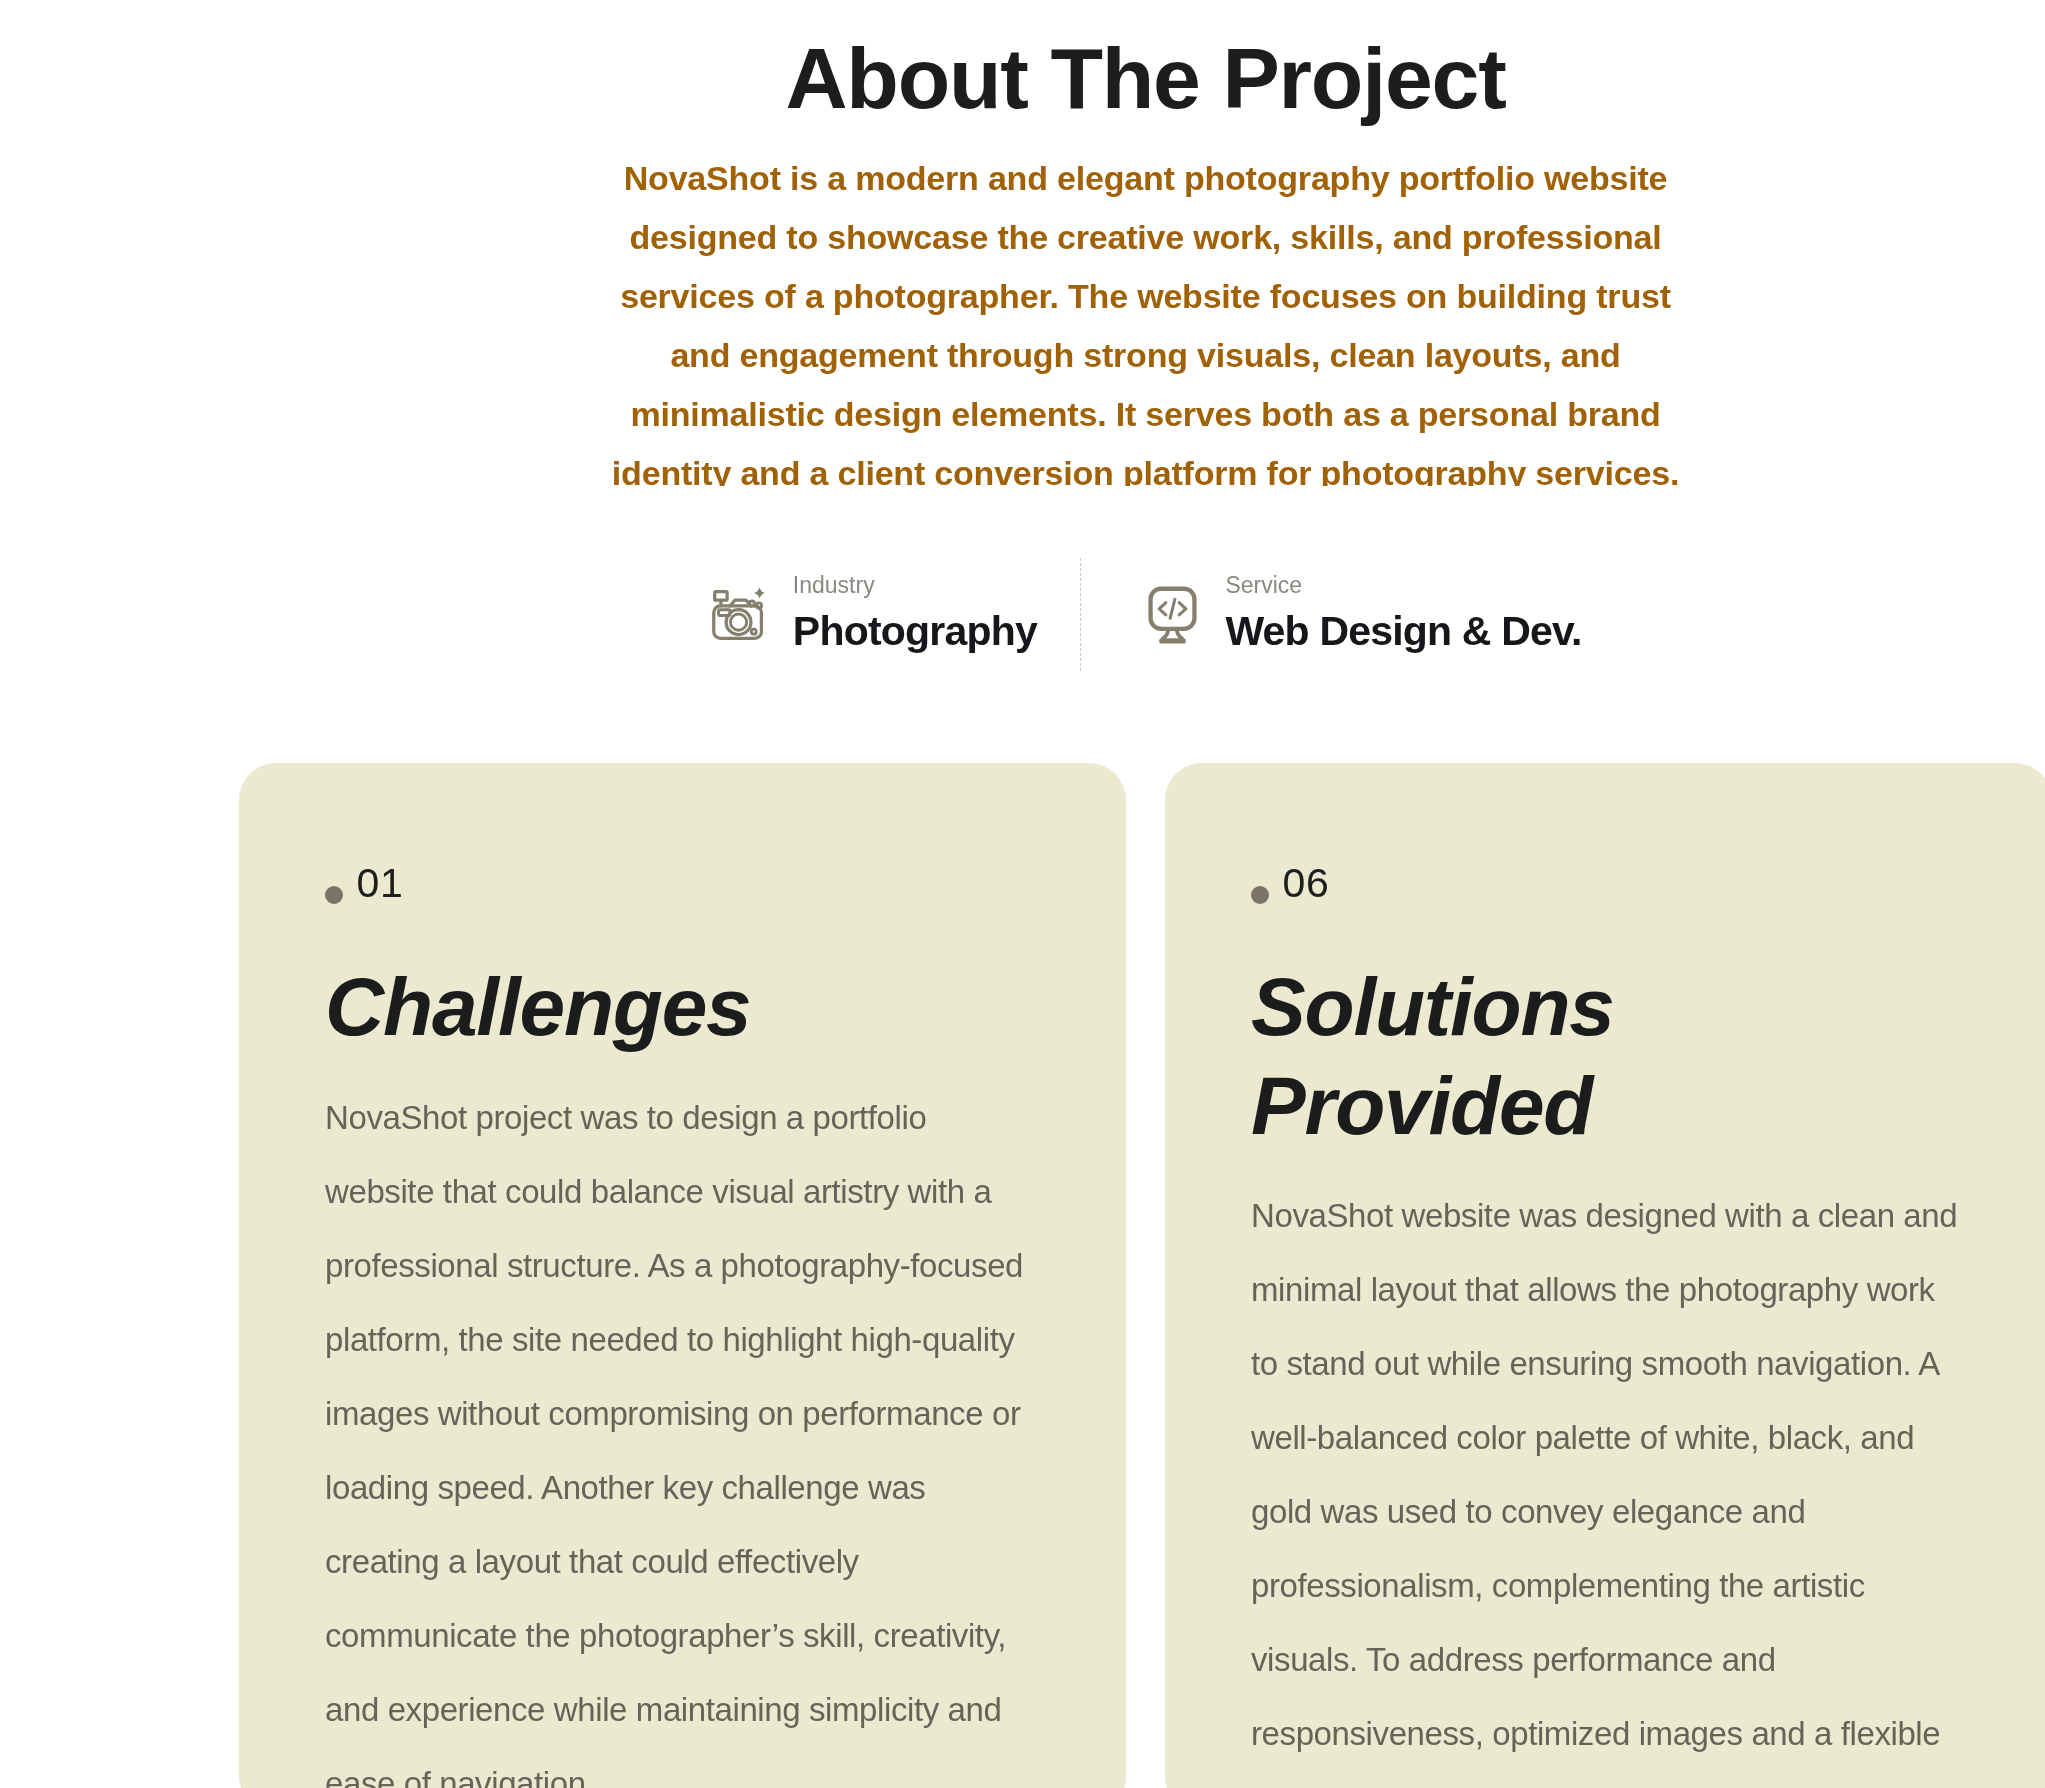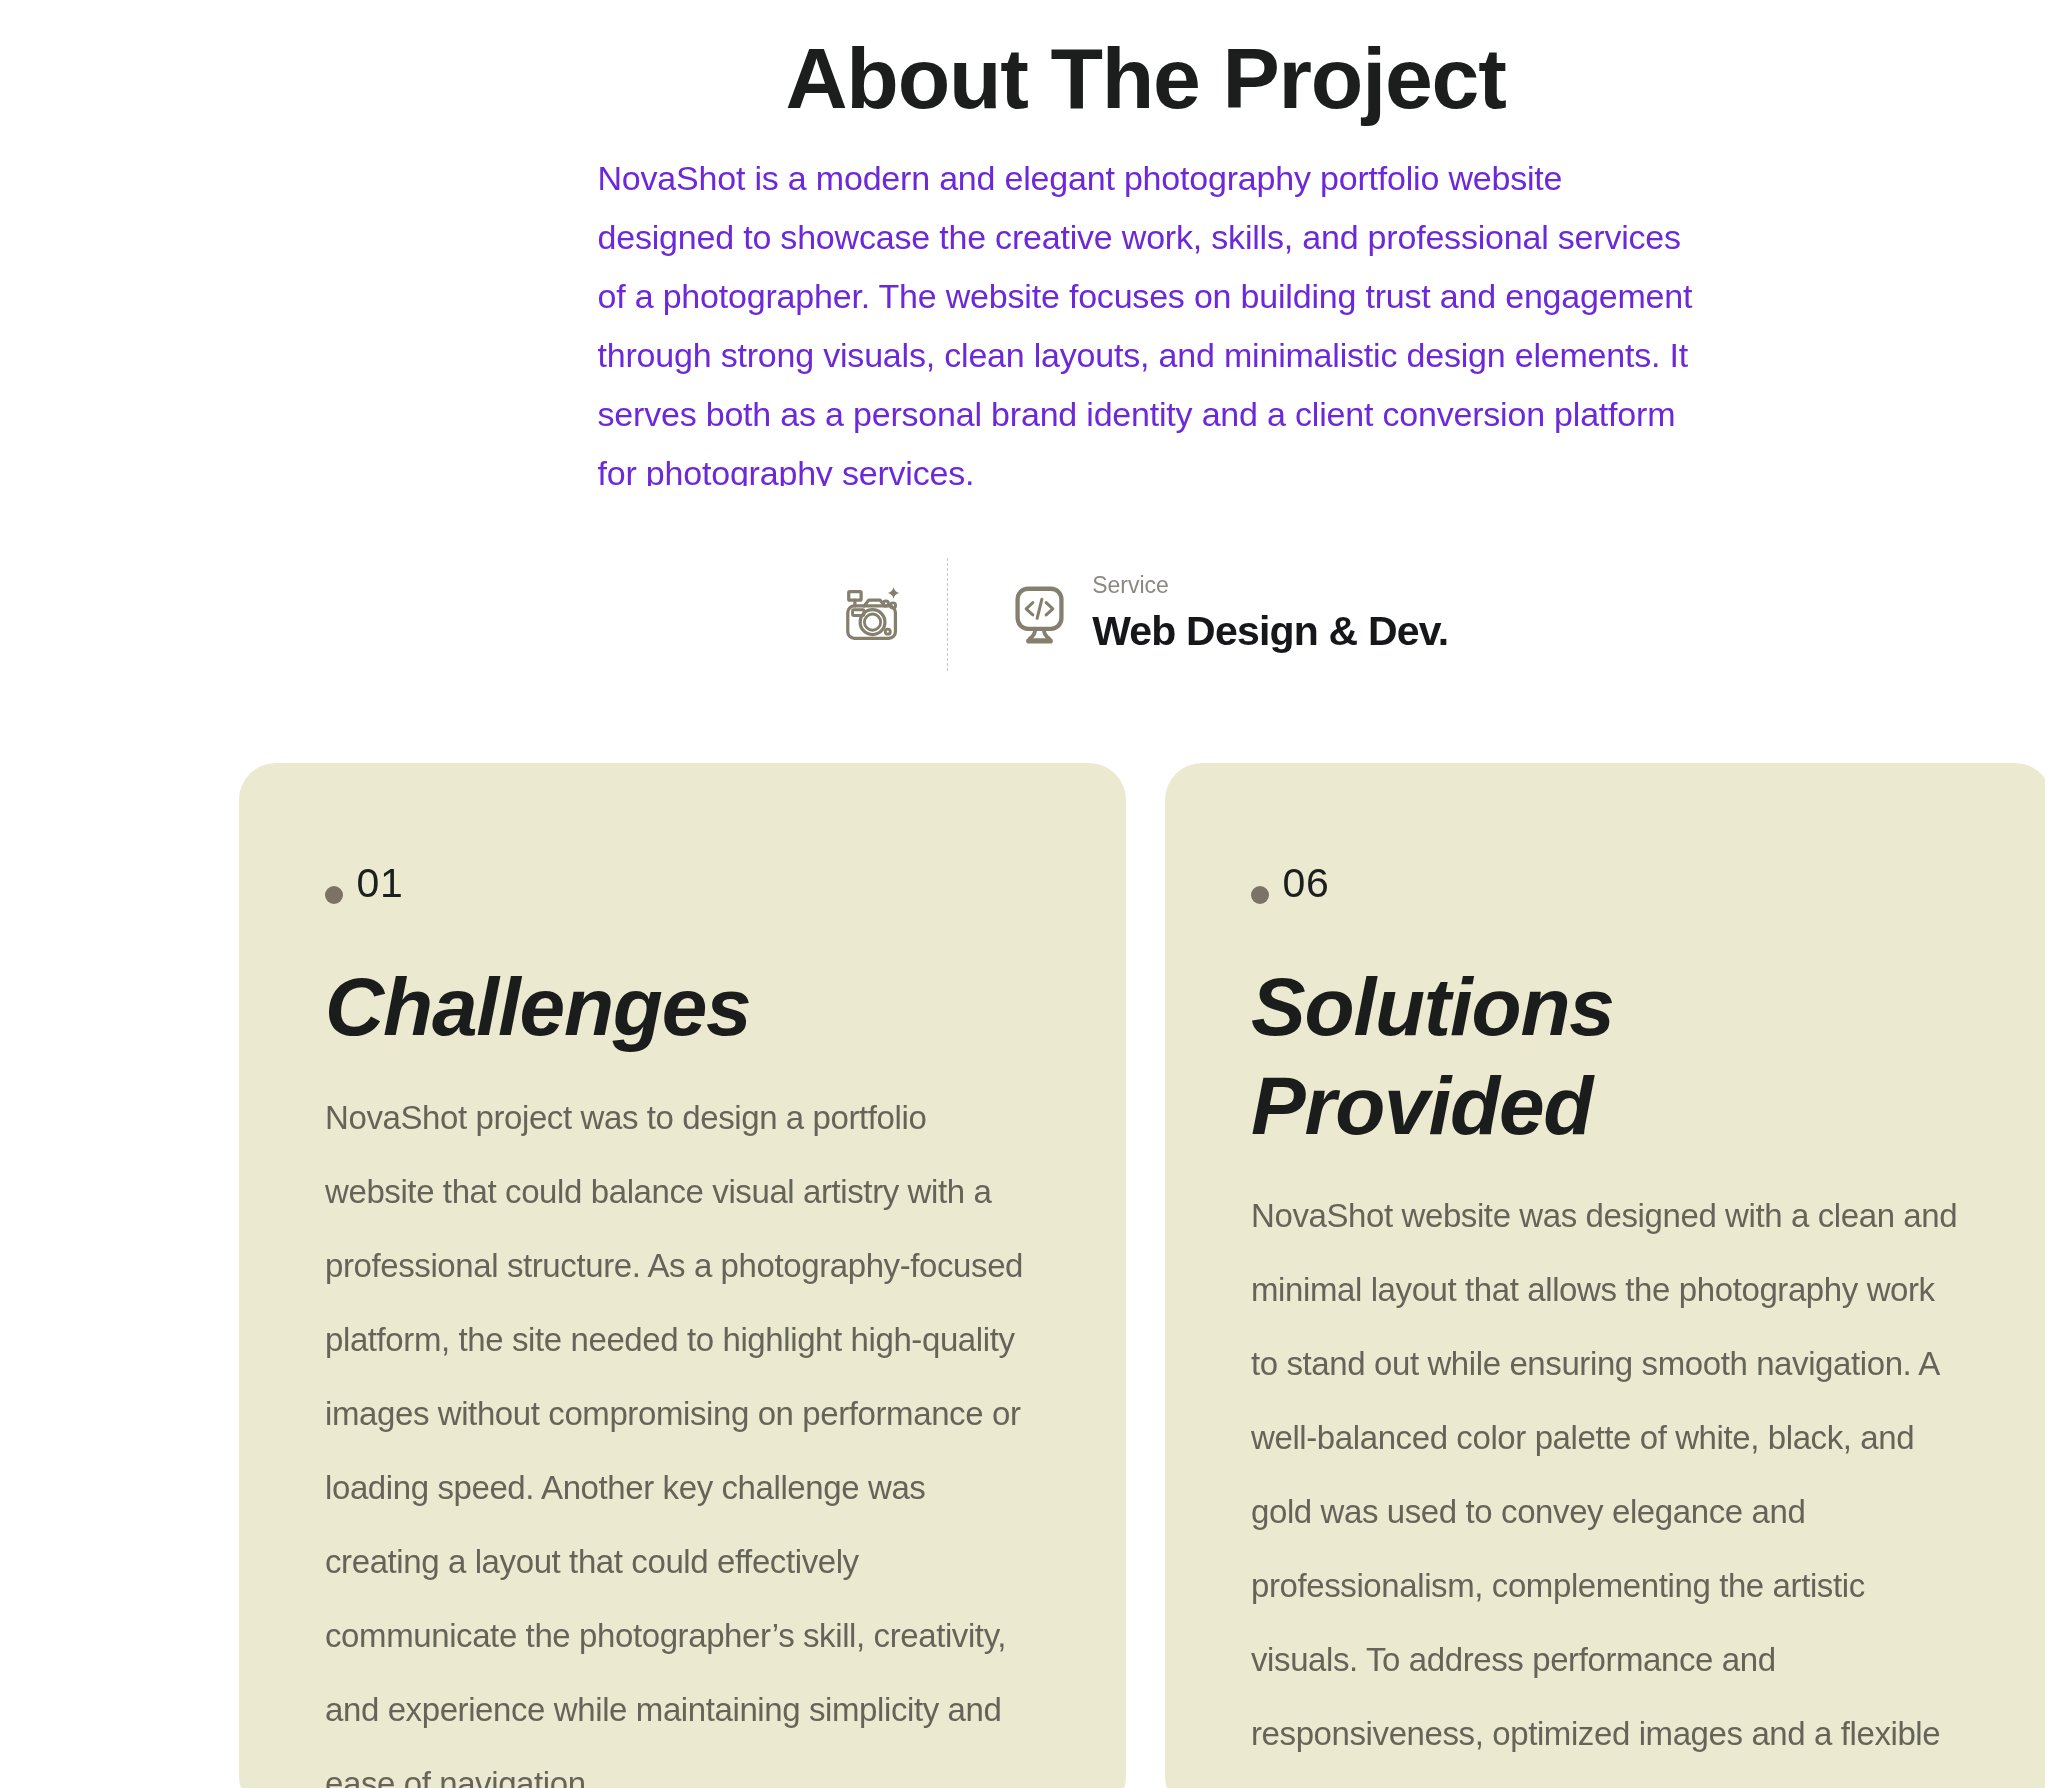--- a/index.html
+++ b/index.html
@@ -17,25 +17,26 @@
   }
 
   .intro-clip{
     margin-top:19px;
     height:337px;
     overflow:hidden;
   }
   .intro-text{
     margin:0 auto;
     max-width:1096px;
-    text-align:left;
+    text-align:center;
     font-size:34px;
     line-height:59px;
     letter-spacing:-0.2px;
-    color:#6d28d9;
+    color:#a16207;
+    font-weight:bold;
   }
 
   .meta-row{
     margin-top:72px;
     display:flex;
     justify-content:center;
     align-items:center;
   }
   .meta-item{
     display:flex;
@@ -132,20 +133,24 @@
         <path class="st" d="M12.5 15 v6" stroke-width="3.4"></path>
         <rect class="st" x="10" y="25" width="12" height="6" rx="1" stroke-width="3"></rect>
         <circle class="st" cx="31" cy="38" r="13" stroke-width="3.4"></circle>
         <circle class="st" cx="31" cy="38" r="8.5" stroke-width="3"></circle>
         <circle class="st" cx="45" cy="18.5" r="2.7" stroke-width="3"></circle>
         <circle class="st" cx="52.5" cy="20.5" r="2.7" stroke-width="3"></circle>
         <circle class="st" cx="47" cy="48" r="2.6" stroke-width="3"></circle>
         <path d="M53 1.5 q1.2 5 6 6 q-4.8 1 -6 6 q-1.2 -5 -6 -6 q4.8 -1 6 -6 z" fill="#857f6d"></path>
       </svg>
     </span>
+    <div class="meta-text">
+      <span class="meta-label">Industry</span>
+      <span class="meta-value">Photography</span>
+    </div>
   </div>
 
   <div class="meta-divider"></div>
 
   <div class="meta-item">
     <span class="meta-icon">
       <svg viewBox="0 0 64 64" width="61" height="61">
         <rect class="st" x="9" y="5" width="46" height="42" rx="11" stroke-width="4.5"></rect>
         <path class="st" d="M25 19.5 l-7 6.5 l7 6.5" stroke-width="3.2"></path>
         <path class="st" d="M39 19.5 l7 6.5 l-7 6.5" stroke-width="3.2"></path>

